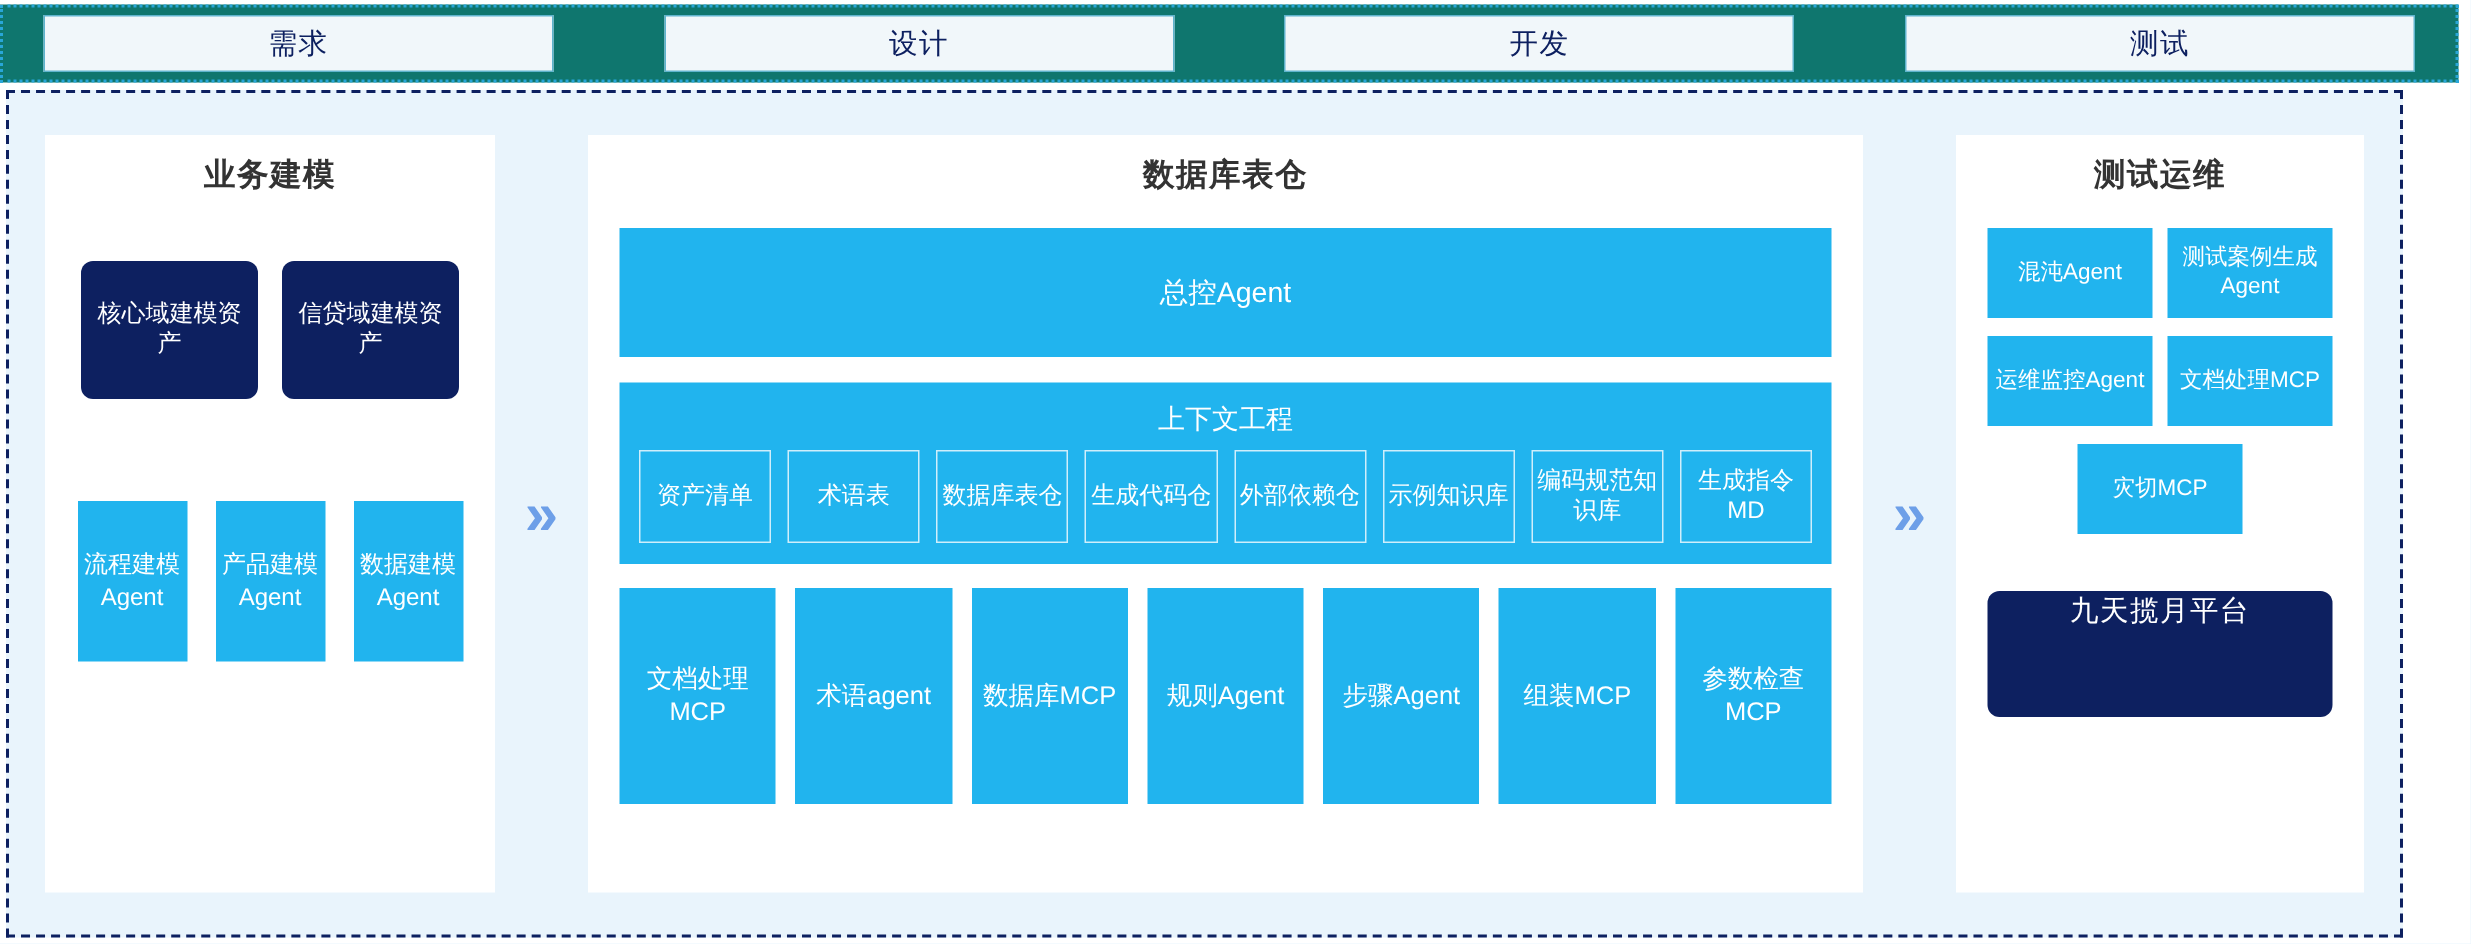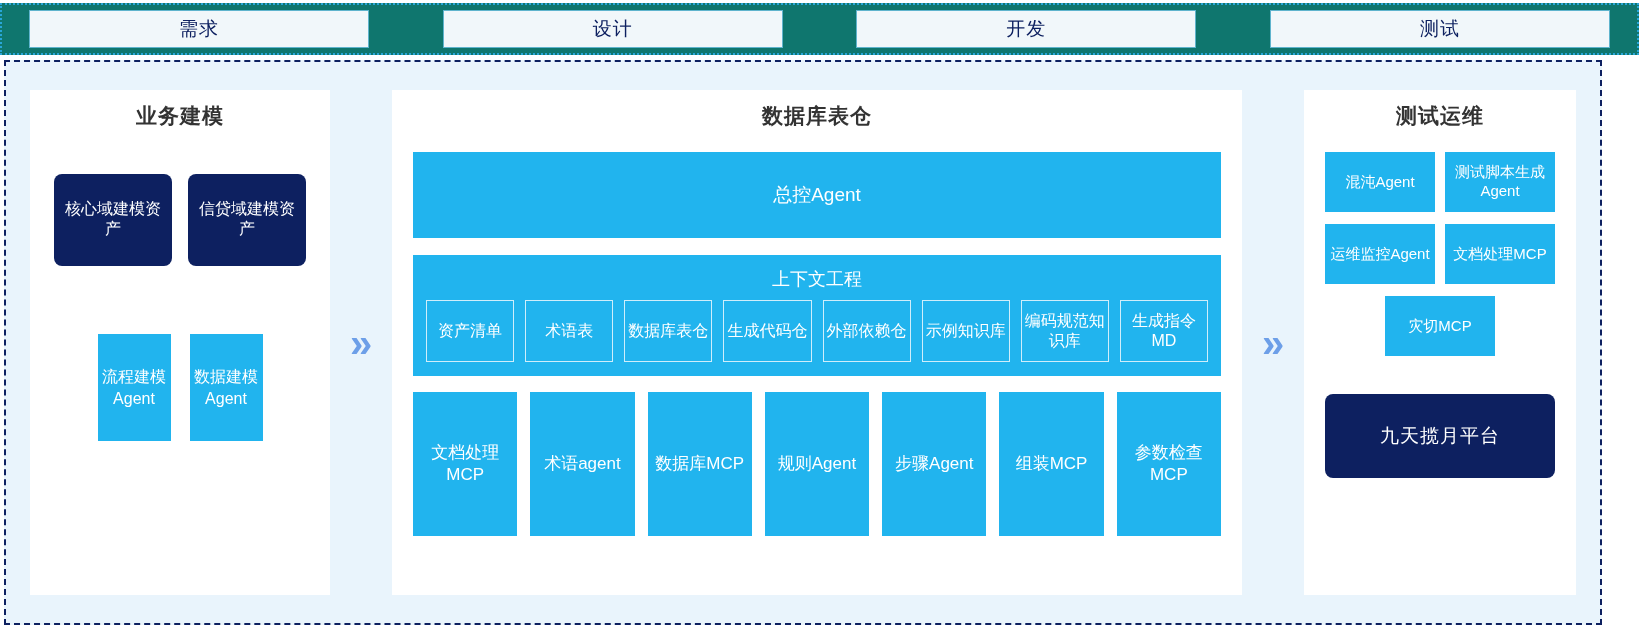--- a/index.html
+++ b/index.html
@@ -138,21 +138,21 @@
     background:#21b4ee;color:#ffffff;
     font-size:15px;line-height:1.25;
     display:flex;align-items:center;justify-content:center;text-align:center;
     box-sizing:border-box;padding:2px;
   }
   .platform-card{
     margin:38px auto 0 auto;
     width:230px;height:84px;
     background:#0d2060;border-radius:8px;
     color:#ffffff;font-size:19px;letter-spacing:1px;
-    display:flex;align-items:center;justify-content:center;text-align:center;
+    display:flex;justify-content:center;text-align:center;
   }
 </style>
 </head>
 <body>
 
 <div class="root">
 
   <div class="phase-strip">
     <div class="phase-box">
       <span>需求</span>
@@ -180,20 +180,23 @@
         <div class="navy-card">
           <span>信贷域建模资产</span>
         </div>
       </div>
 
       <div class="left-agent-row">
         <div class="agent-tall">
           <span>流程建模Agent</span>
         </div>
         <div class="agent-tall">
+          <span>产品建模Agent</span>
+        </div>
+        <div class="agent-tall">
           <span>数据建模Agent</span>
         </div>
       </div>
     </div>
 
     <div class="chev">
       <span>»</span>
     </div>
 
     <div class="panel panel-center">
@@ -267,21 +270,21 @@
     </div>
 
     <div class="panel panel-right">
       <div class="panel-title">测试运维</div>
 
       <div class="right-grid">
         <div class="right-card">
           <span>混沌Agent</span>
         </div>
         <div class="right-card">
-          <span>测试脚本生成Agent</span>
+          <span>测试案例生成Agent</span>
         </div>
         <div class="right-card">
           <span>运维监控Agent</span>
         </div>
         <div class="right-card">
           <span>文档处理MCP</span>
         </div>
         <div class="right-card">
           <span>灾切MCP</span>
         </div>

